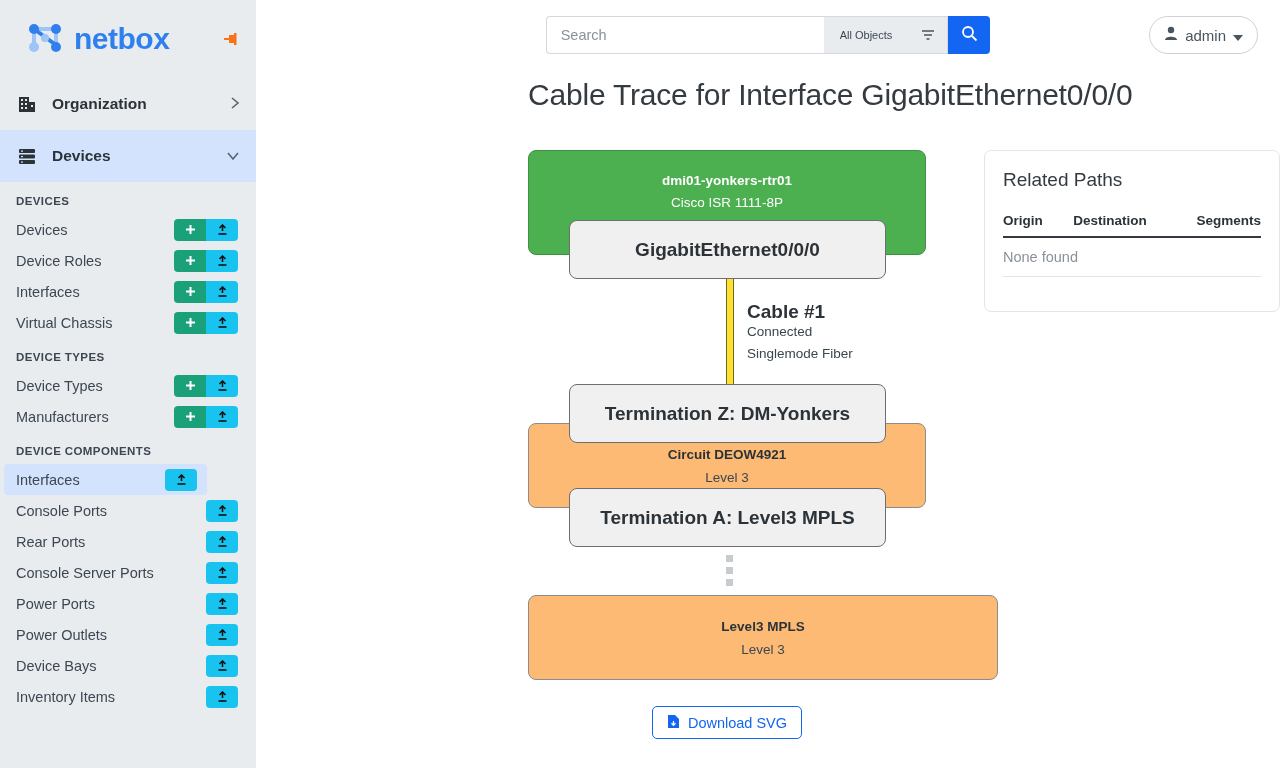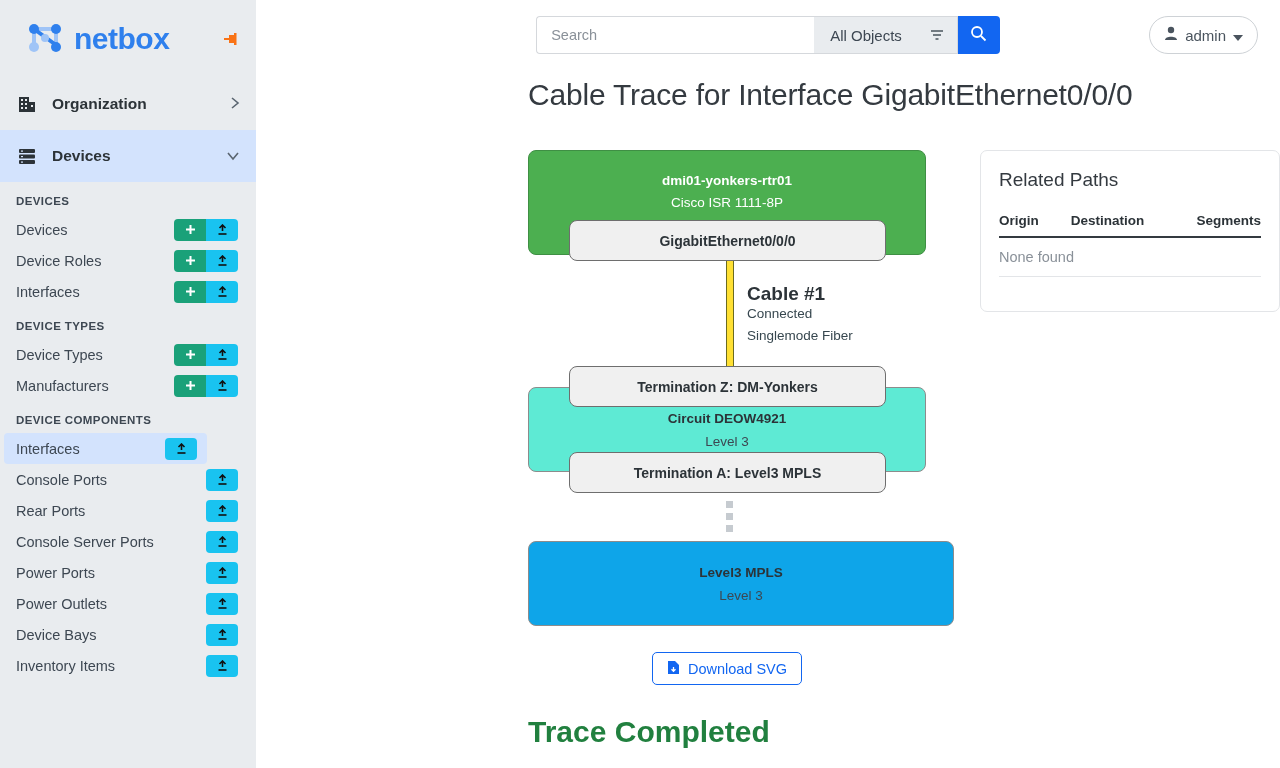--- a/index.html
+++ b/index.html
@@ -88,21 +88,21 @@
     border-radius: 4px 0 0 4px;
     padding: 0 14px; font-size: 14.5px;
     font-family: "Liberation Sans", sans-serif;
     color: #37474f; background: #fff; outline: none;
   }
   .search-input::placeholder { color: #8a9199; }
   .search-scope {
     height: 38px; display: flex; align-items: center;
     padding: 0 16px; background: #e9ecef;
     border: 1px solid #d5d8dc; border-left: none; border-right: none;
-    font-size: 15px; color: #3d4752; cursor: pointer;
+    font-size: 11px; color: #3d4752; cursor: pointer;
   }
   .search-filter {
     width: 40px; height: 38px;
     display: flex; align-items: center; justify-content: center;
     background: #e9ecef; border: 1px solid #d5d8dc; border-left: none;
     cursor: pointer;
   }
   .search-go {
     width: 42px; height: 38px;
     display: flex; align-items: center; justify-content: center;
@@ -133,54 +133,54 @@
   }
   .node-device {
     width: 398px; height: 105px; background: #4CAF50;
     border: 1px solid #3f8f44; color: #fff;
   }
   .node-device .t1 { font-size: 13.5px; font-weight: 700; margin-bottom: 7px; }
   .node-device .t2 { font-size: 13.5px; margin-bottom: 7px; }
   .node-device .t3 { font-size: 13.5px; }
 
   .node-term {
-    width: 317px; height: 41px; background: #f0f0f0;
-    border: 1px solid #6e6e6e; font-size: 14px; font-weight: 700;
+    width: 317px; height: 59px; background: #f0f0f0;
+    border: 1px solid #6e6e6e; font-size: 19px; font-weight: 700;
     color: #2c3338; margin-left: 41px; z-index: 3;
   }
   .node-iface { margin-top: -35px; }
 
   .cable-seg { position: relative; height: 105px; }
   .cable-line {
     position: absolute; left: 198px; top: 0;
     width: 8px; height: 105px; background: #FFE033;
     border-left: 1px solid #6b6b1f; border-right: 1px solid #6b6b1f;
   }
   .cable-text { position: absolute; left: 219px; top: 22px; }
   .cable-text .c1 { font-size: 19px; font-weight: 700; color: #2c3338; margin-bottom: 1px; }
   .cable-text .c2, .cable-text .c3 { font-size: 13.5px; color: #37474f; margin-bottom: 7px; }
 
   .circuit-wrap { position: relative; }
   .node-circuit {
-    width: 398px; height: 85px; background: #5eead4;
+    width: 398px; height: 85px; background: #fdba74;
     border: 1px solid #8c8c8c; border-radius: 8px;
     display: flex; flex-direction: column; align-items: center; justify-content: center;
     margin-top: -20px; position: relative; z-index: 1;
   }
   .node-circuit .c1 { font-size: 13.5px; font-weight: 700; color: #2c3338; margin-bottom: 8px; }
   .node-circuit .c2 { font-size: 13.5px; color: #3d4752; }
   .node-termz { position: relative; z-index: 3; }
   .node-terma { margin-top: -20px; position: relative; z-index: 3; }
 
   .dotted-seg { height: 48px; position: relative; }
   .dotted-seg .dot {
     position: absolute; left: 198px; width: 7px; height: 7px; background: #c6cbd0;
   }
   .node-provider {
-    width: 426px; height: 85px; background: #0ea5e9;
+    width: 470px; height: 85px; background: #fdba74;
     border: 1px solid #8c8c8c; border-radius: 8px;
     display: flex; flex-direction: column; align-items: center; justify-content: center;
   }
   .node-provider .p1 { font-size: 13.5px; font-weight: 700; color: #2c3338; margin-bottom: 8px; }
   .node-provider .p2 { font-size: 13.5px; color: #3d4752; }
 
   .dl-wrap { display: flex; justify-content: center; width: 398px; margin-top: 26px; }
   .dl-btn {
     display: flex; align-items: center; gap: 8px;
     height: 33px; padding: 0 14px;
@@ -326,20 +326,36 @@
             </svg>
           </span>
         <span class="btn-imp">
             <svg width="11" height="12" viewBox="0 0 11 12">
               <path d="M5.5 1 L5.5 7 M2.5 4 L5.5 1 L8.5 4" stroke="#111" stroke-width="1.6" fill="none"></path>
               <path d="M1.5 10 H9.5" stroke="#111" stroke-width="1.6"></path>
             </svg>
           </span>
       </span>
     </div>
+    <div class="nav-item">
+      <span class="n-label">Virtual Chassis</span>
+      <span class="btn-grp">
+        <span class="btn-add">
+            <svg width="11" height="11" viewBox="0 0 11 11">
+              <path d="M5.5 1 V10 M1 5.5 H10" stroke="#fff" stroke-width="2"></path>
+            </svg>
+          </span>
+        <span class="btn-imp">
+            <svg width="11" height="12" viewBox="0 0 11 12">
+              <path d="M5.5 1 L5.5 7 M2.5 4 L5.5 1 L8.5 4" stroke="#111" stroke-width="1.6" fill="none"></path>
+              <path d="M1.5 10 H9.5" stroke="#111" stroke-width="1.6"></path>
+            </svg>
+          </span>
+      </span>
+    </div>
 
     <div class="sec-head">DEVICE TYPES</div>
     <div class="nav-item">
       <span class="n-label">Device Types</span>
       <span class="btn-grp">
         <span class="btn-add">
             <svg width="11" height="11" viewBox="0 0 11 11">
               <path d="M5.5 1 V10 M1 5.5 H10" stroke="#fff" stroke-width="2"></path>
             </svg>
           </span>

